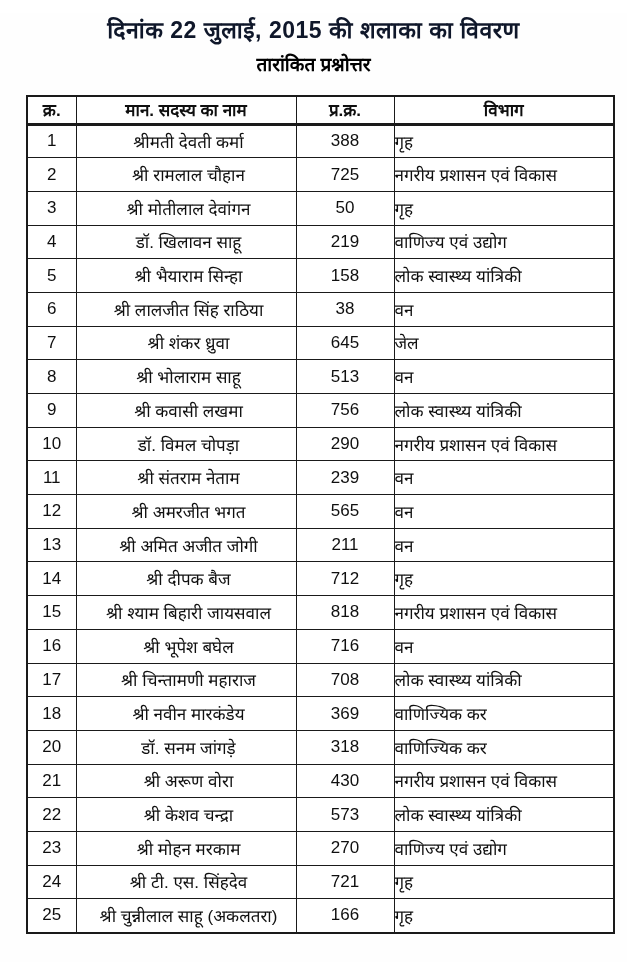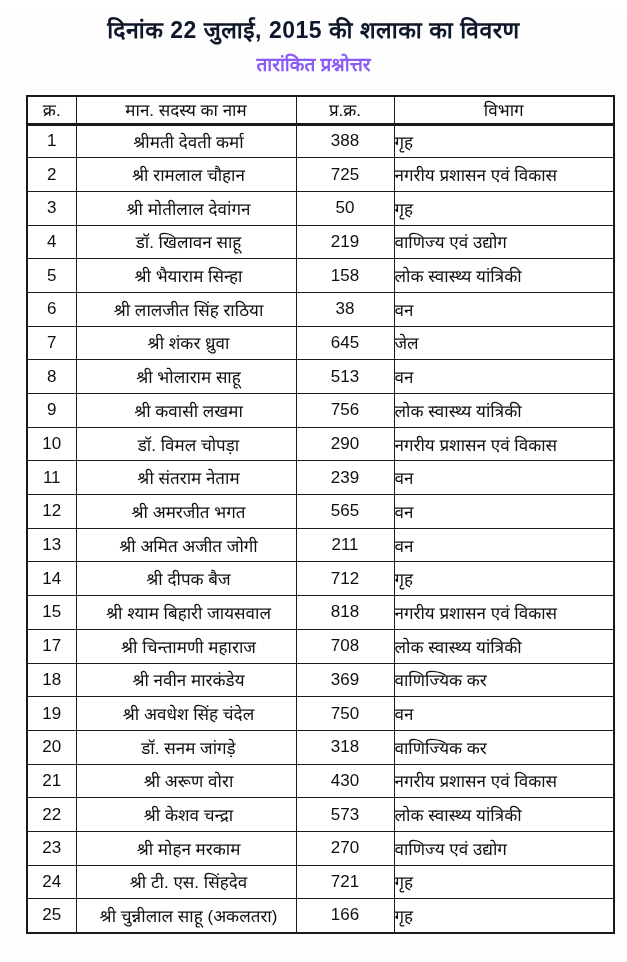--- a/index.html
+++ b/index.html
@@ -23,42 +23,42 @@
     font-size: 23px;
     font-weight: bold;
     letter-spacing: 0.5px;
     color: #0f172a;
   }
   .doc-subtitle {
     margin-top: 6px;
     text-align: center;
     font-size: 19px;
     font-weight: bold;
-    color: #8b5cf6;
+    color: #000000;
   }
   table.data-table {
     position: absolute;
     left: 26px;
     top: 82px;
     width: 587px;
     border-collapse: collapse;
     table-layout: fixed;
     background: #ffffff;
   }
   table.data-table th,
   table.data-table td {
     border: 1.5px solid #1a1a1a;
     font-size: 17px;
     color: #0f0f0f;
     overflow: hidden;
     white-space: nowrap;
   }
   table.data-table thead th {
     height: 28px;
-    font-weight: normal;
+    font-weight: bold;
     vertical-align: middle;
     border-bottom: 3px solid #1a1a1a;
     border-top: 2.5px solid #1a1a1a;
     font-size: 17px;
   }
   table.data-table tbody td {
     height: 33.7px;
     vertical-align: middle;
   }
   .col-sno   { width: 49px; }
@@ -194,41 +194,41 @@
     <td class="cell-dept">गृह</td>
   </tr>
 
   <tr>
     <td class="cell-sno">15</td>
     <td class="cell-name">श्री श्याम बिहारी जायसवाल</td>
     <td class="cell-qno">818</td>
     <td class="cell-dept">नगरीय प्रशासन एवं विकास</td>
   </tr>
 
+  <tr>
+    <td class="cell-sno">16</td>
+    <td class="cell-name">श्री भूपेश बघेल</td>
+    <td class="cell-qno">716</td>
+    <td class="cell-dept">वन</td>
+  </tr>
 
   <tr>
     <td class="cell-sno">17</td>
     <td class="cell-name">श्री चिन्तामणी महाराज</td>
     <td class="cell-qno">708</td>
     <td class="cell-dept">लोक स्वास्थ्य यांत्रिकी</td>
   </tr>
 
   <tr>
     <td class="cell-sno">18</td>
     <td class="cell-name">श्री नवीन मारकंडेय</td>
     <td class="cell-qno">369</td>
     <td class="cell-dept">वाणिज्यिक कर</td>
   </tr>
 
-  <tr>
-    <td class="cell-sno">19</td>
-    <td class="cell-name">श्री अवधेश सिंह चंदेल</td>
-    <td class="cell-qno">750</td>
-    <td class="cell-dept">वन</td>
-  </tr>
 
   <tr>
     <td class="cell-sno">20</td>
     <td class="cell-name">डॉ. सनम जांगड़े</td>
     <td class="cell-qno">318</td>
     <td class="cell-dept">वाणिज्यिक कर</td>
   </tr>
 
   <tr>
     <td class="cell-sno">21</td>

